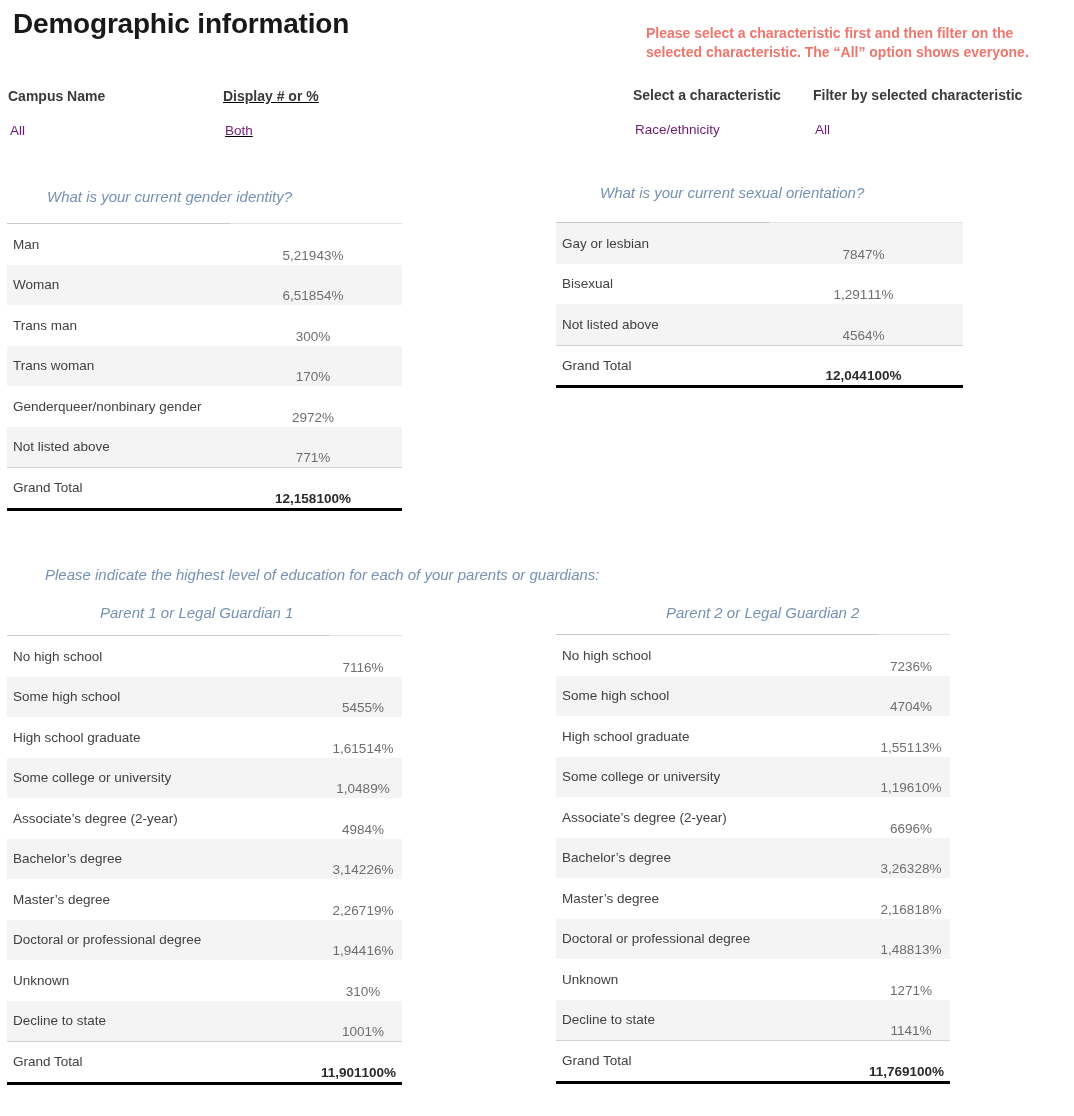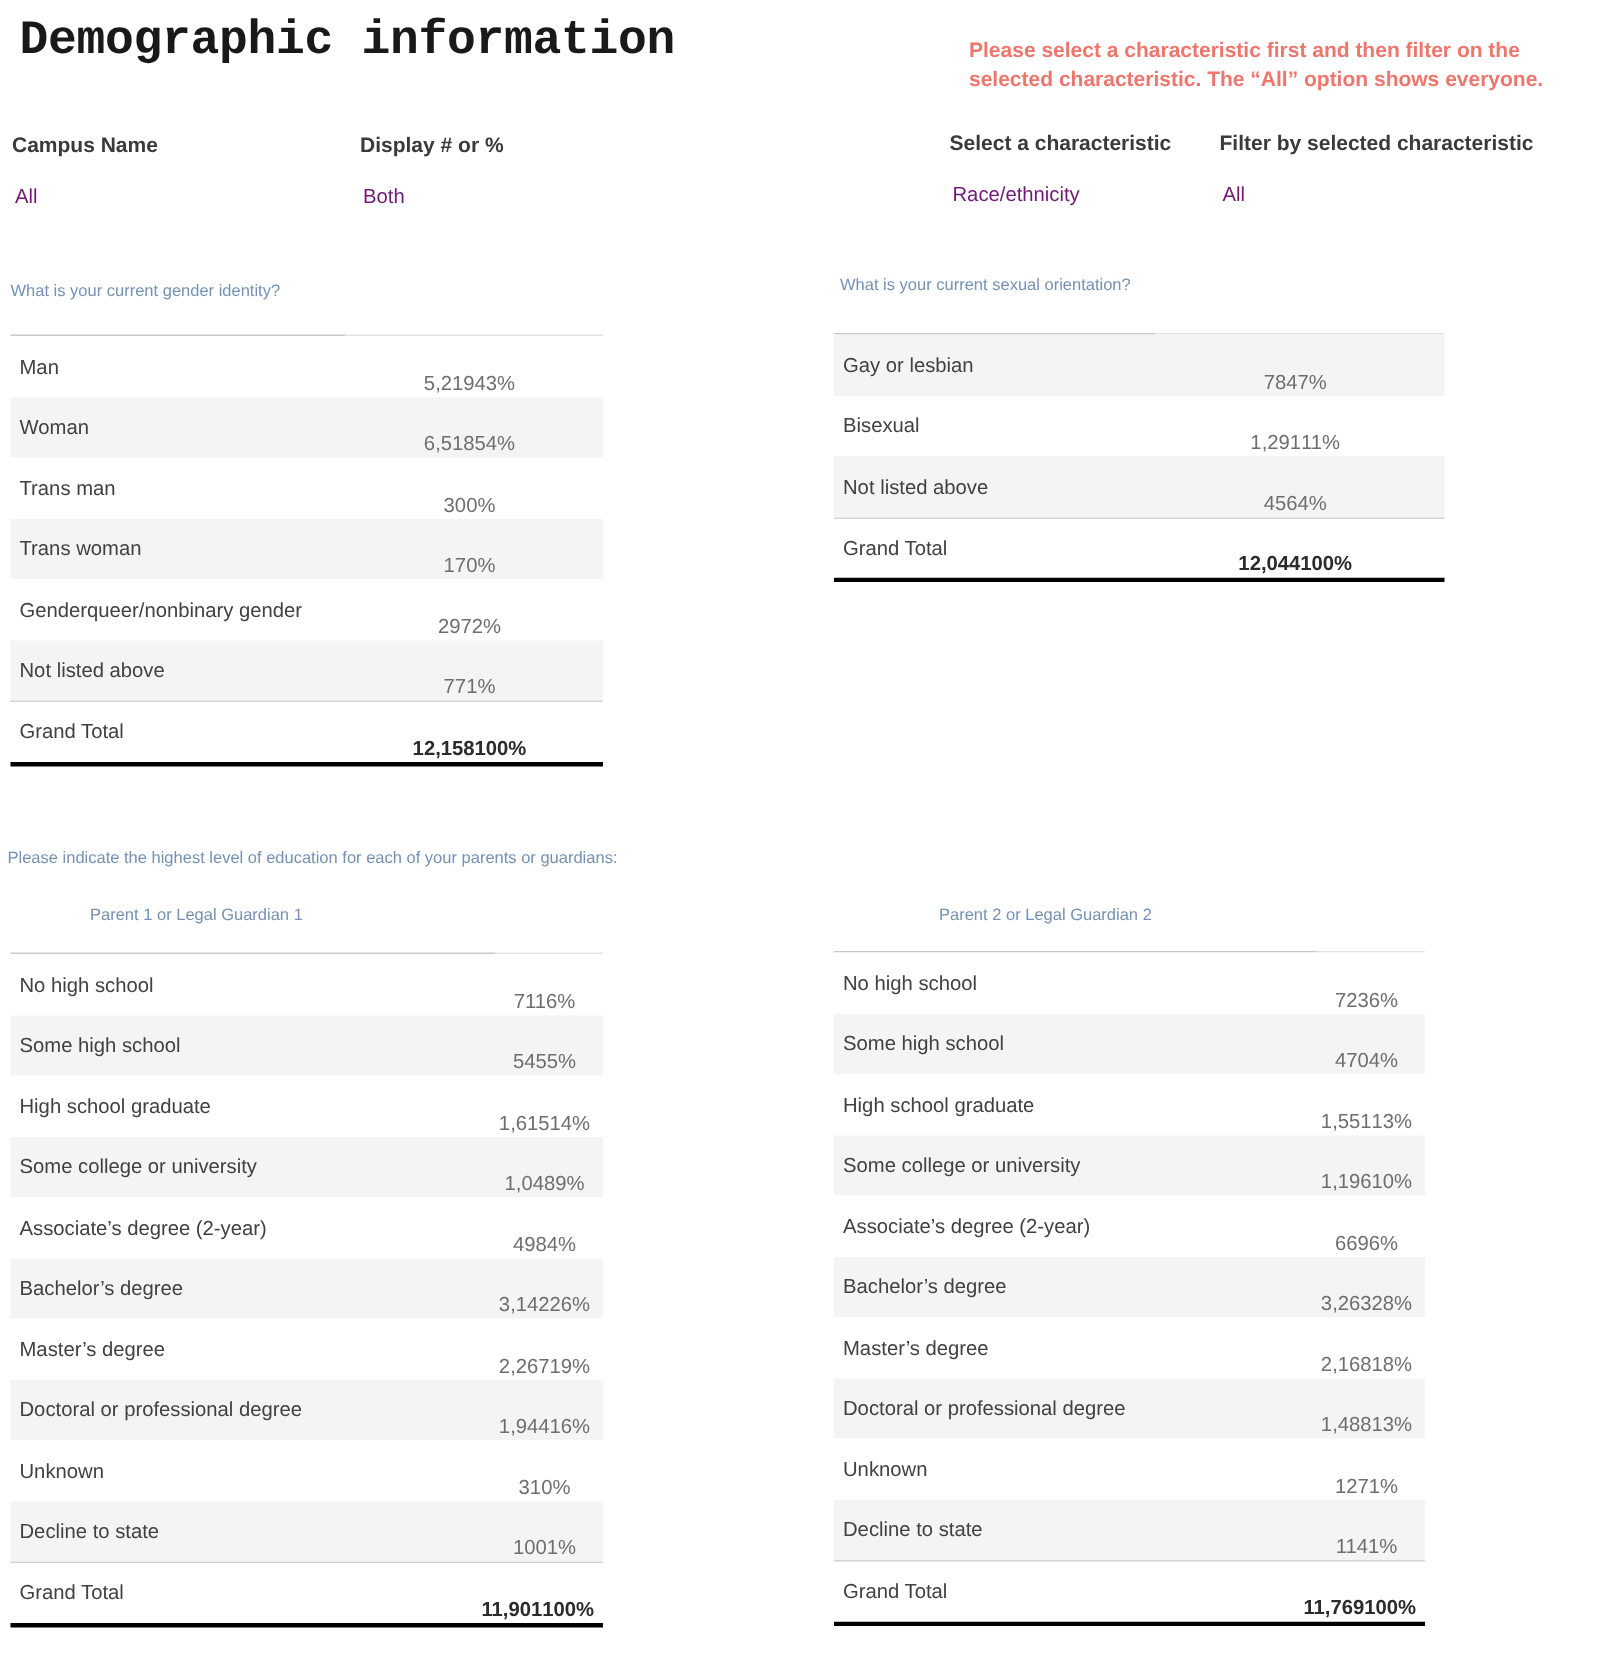--- a/index.html
+++ b/index.html
@@ -17,42 +17,42 @@
   body{
     position:relative;
     width:1074px;height:1116px;
     font-family:"Liberation Sans","DejaVu Sans",sans-serif;
     overflow:hidden;
   }
   .abs{position:absolute;}
 
   .page-title{
     left:13px;top:8px;
-    font-size:32px;font-weight:600;color:#191919;
+    font-size:28px;font-weight:600;color:#191919;
     letter-spacing:-0.2px;
-    font-family:Liberation Mono, monospace;
   }
   .note{
     left:646px;top:24px;width:404px;
     font-size:14px;line-height:19px;font-weight:600;
     color:var(--note-red);
   }
 
   .filter .flabel{
     font-size:14px;font-weight:600;color:#3a3a3a;
     white-space:nowrap;
   }
   .filter .fvalue{
     font-size:13.5px;color:#701a75;margin-top:19px;margin-left:2px;
     white-space:nowrap;cursor:pointer;
   }
 
   .q-title{
-    font-size:11px;color:var(--accent-blue);
+    font-size:15px;font-style:italic;color:var(--accent-blue);
     white-space:nowrap;
+    margin-left:40px;
   }
 
   .tbl{position:absolute;}
   .tbl .topline{height:1px;width:100%;
     background:linear-gradient(to right,
       var(--line-dark) 0,var(--line-dark) var(--labelw),
       var(--line-light) var(--labelw),var(--line-light) 100%);
   }
   .row{
     display:flex;height:40.5px;align-items:stretch;
@@ -77,21 +77,21 @@
 </head>
 <body>
 
 <h1 class="abs page-title">Demographic information</h1>
 <div class="abs note">Please select a characteristic first and then filter on the selected characteristic. The “All” option shows everyone.</div>
 
 <div class="abs filter" style="left:8px;top:88px;">
   <div class="flabel">Campus Name</div>
   <div class="fvalue">All</div>
 </div>
-<div class="abs filter" style="left:240px;top:88px;">
+<div class="abs filter" style="left:223px;top:88px;text-decoration:underline;">
   <div class="flabel">Display # or %</div>
   <div class="fvalue">Both</div>
 </div>
 <div class="abs filter" style="left:633px;top:87px;">
   <div class="flabel">Select a characteristic</div>
   <div class="fvalue">Race/ethnicity</div>
 </div>
 <div class="abs filter" style="left:813px;top:87px;">
   <div class="flabel">Filter by selected characteristic</div>
   <div class="fvalue">All</div>

